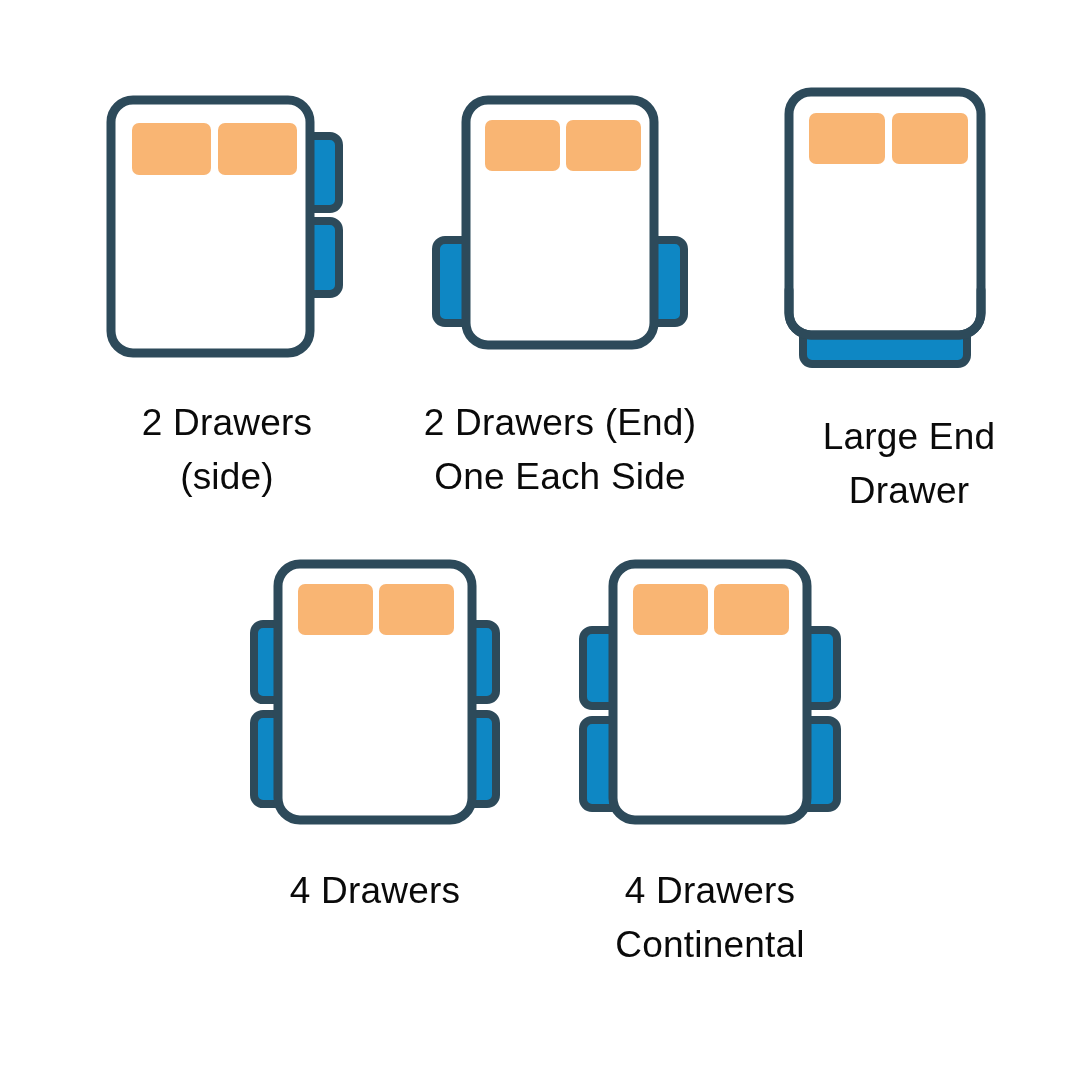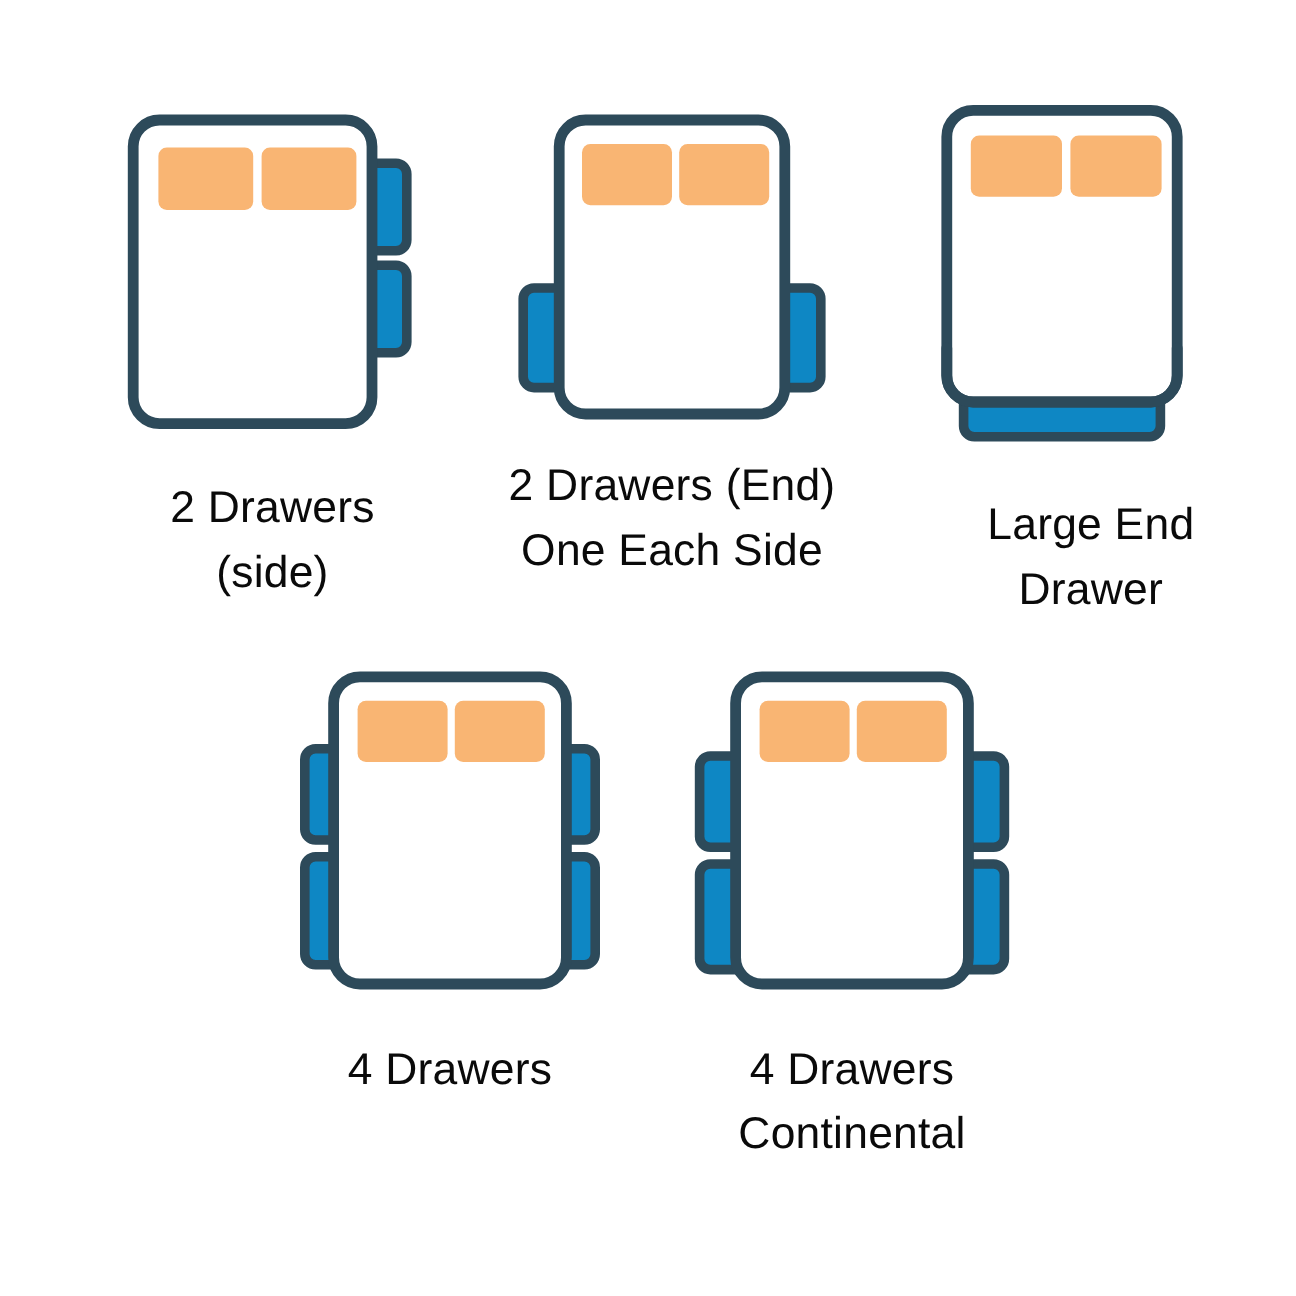--- a/index.html
+++ b/index.html
@@ -39,21 +39,21 @@
     letter-spacing: 0.2px;
     white-space: pre-line;
     font-weight: 400;
   }
 
   
   #cell-0 { left: 62px;  top: 88px;  width: 330px; }
   #cell-0 .bed-caption { margin-top: 18px; }
 
   #cell-1 { left: 395px; top: 88px;  width: 330px; }
-  #cell-1 .bed-caption { }
+  #cell-1 .bed-caption { margin-top: 18px; }
 
   #cell-2 { left: 730px; top: 80px;  width: 330px; }
   #cell-2 .bed-caption { margin-top: 20px; margin-left: 28px; }
 
   
   #cell-3 { left: 225px; top: 552px; width: 300px; }
   #cell-3 .bed-caption { margin-top: 32px; }
 
   #cell-4 { left: 560px; top: 552px; width: 300px; }
   #cell-4 .bed-caption { margin-top: 32px; }

